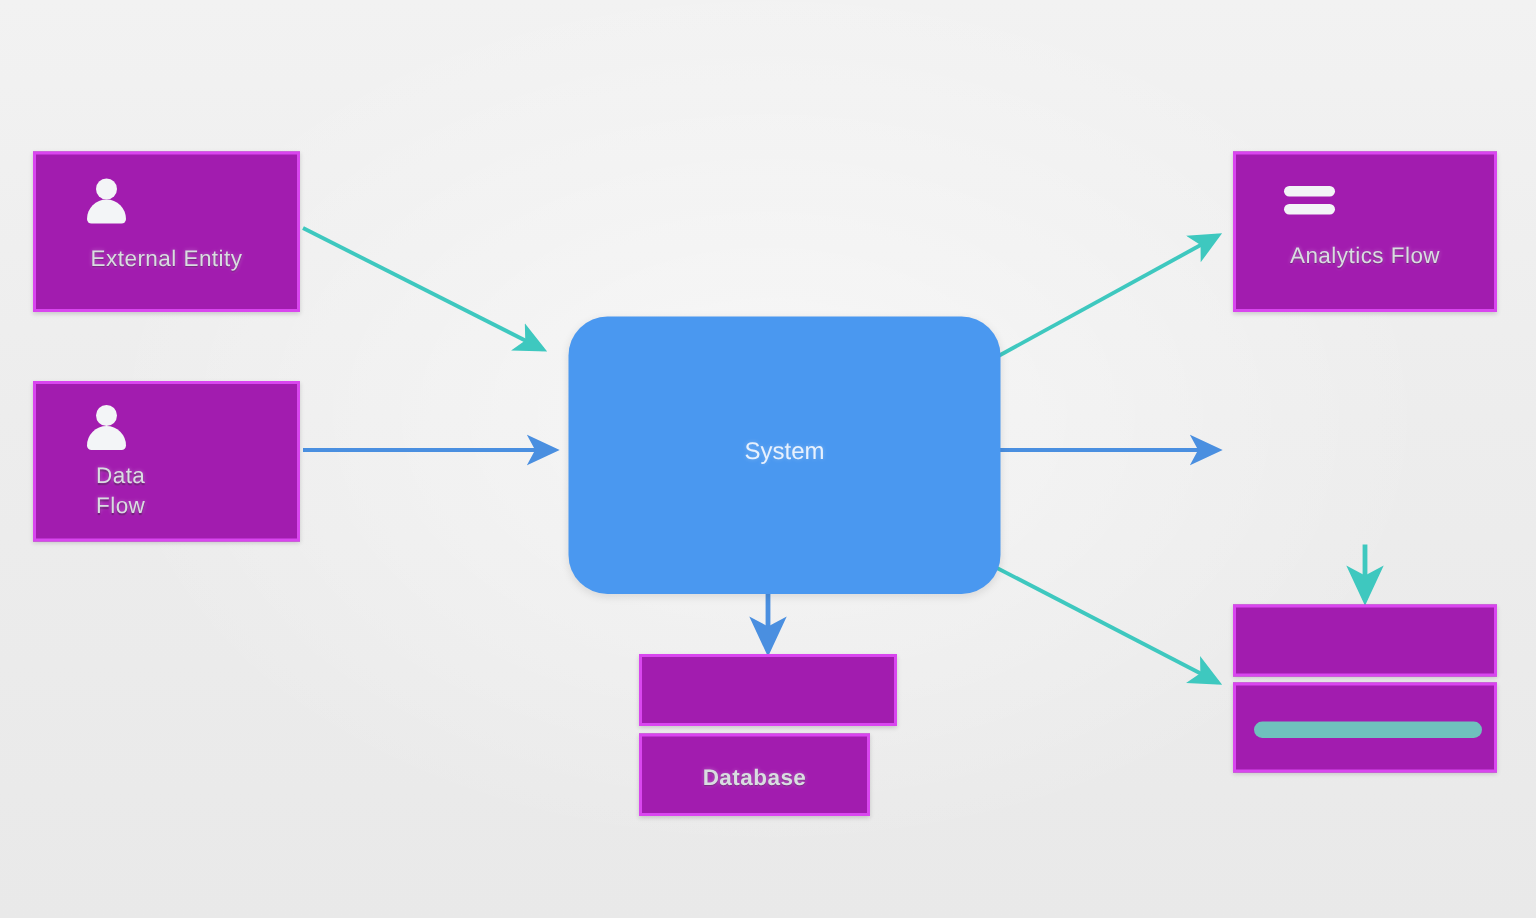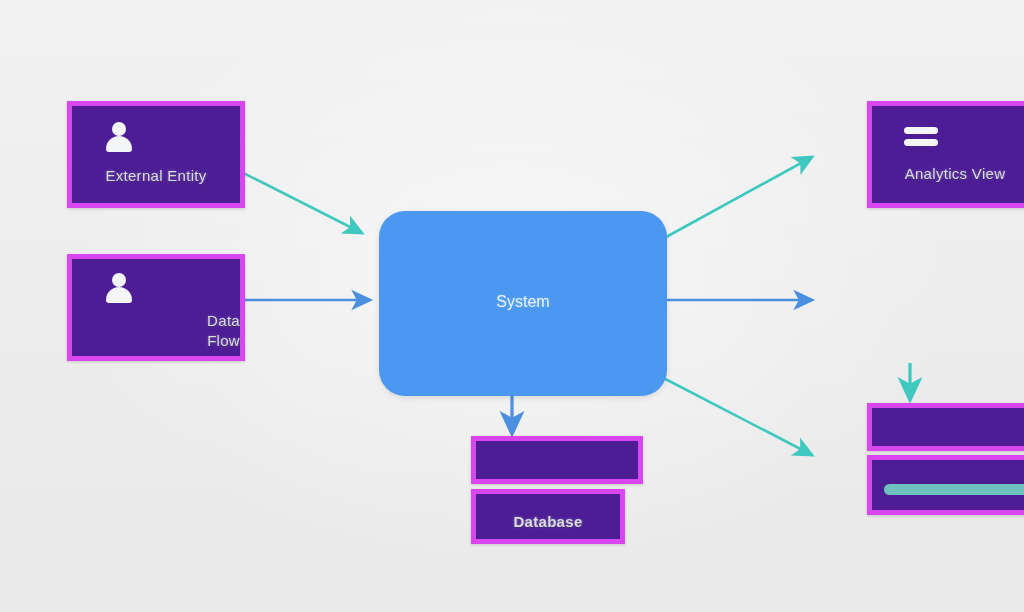--- a/index.html
+++ b/index.html
@@ -31,24 +31,23 @@
     left: 0;
     top: 0;
     width: 1024px;
     height: 612px;
     pointer-events: none;
   }
 
   .node {
     position: absolute;
     box-sizing: border-box;
-    background: #4c1d95;
-    border: 5px solid #d946ef;
+    background: #a21caf;
+    border: 2px solid #d946ef;
     box-shadow: 0 1px 3px rgba(0,0,0,0.16);
-    margin-left: 45px;
   }
   .node .node-label {
     position: absolute;
     left: 0;
     right: 0;
     color: #d9dde1;
     font-size: 15px;
     letter-spacing: 0.3px;
     text-align: center;
     text-shadow: 0 0 3px rgba(255,255,255,0.35), 0 1px 1px rgba(0,0,0,0.4);
@@ -162,34 +161,34 @@
         <span class="body"></span>
     </span>
     <span class="node-label" style="top:60px;">External Entity</span>
   </div>
 
   <div class="node" style="left:22px; top:254px; width:178px; height:107px;">
     <span class="person-icon" style="left:34px; top:14px;">
       <span class="head"></span>
         <span class="body"></span>
     </span>
-    <span class="node-label" style="top:52px; text-align:right; padding-left:30px;">Data
+    <span class="node-label" style="top:52px; text-align:left; padding-left:40px;">Data
 Flow</span>
   </div>
 
   <div class="process" style="left:379px; top:211px; width:288px; height:185px;">
     <span class="node-label" style="top:82px;">System</span>
   </div>
 
   <div class="node" style="left:822px; top:101px; width:176px; height:107px;">
     <span class="list-icon" style="left:32px; top:21px;">
       <span class="bar1"></span>
         <span class="bar2"></span>
     </span>
-    <span class="node-label" style="top:58px;">Analytics View</span>
+    <span class="node-label" style="top:58px;">Analytics Flow</span>
   </div>
 
 
   <div class="node" style="left:822px; top:403px; width:176px; height:48px;">
     <span class="node-label" style="top:15px;"></span>
   </div>
 
   <div class="node" style="left:822px; top:455px; width:176px; height:60px;">
     <span class="bar-indicator" style="left:12px; top:24px; width:152px;"></span>
     <span class="node-label" style="top:40px;"></span>

